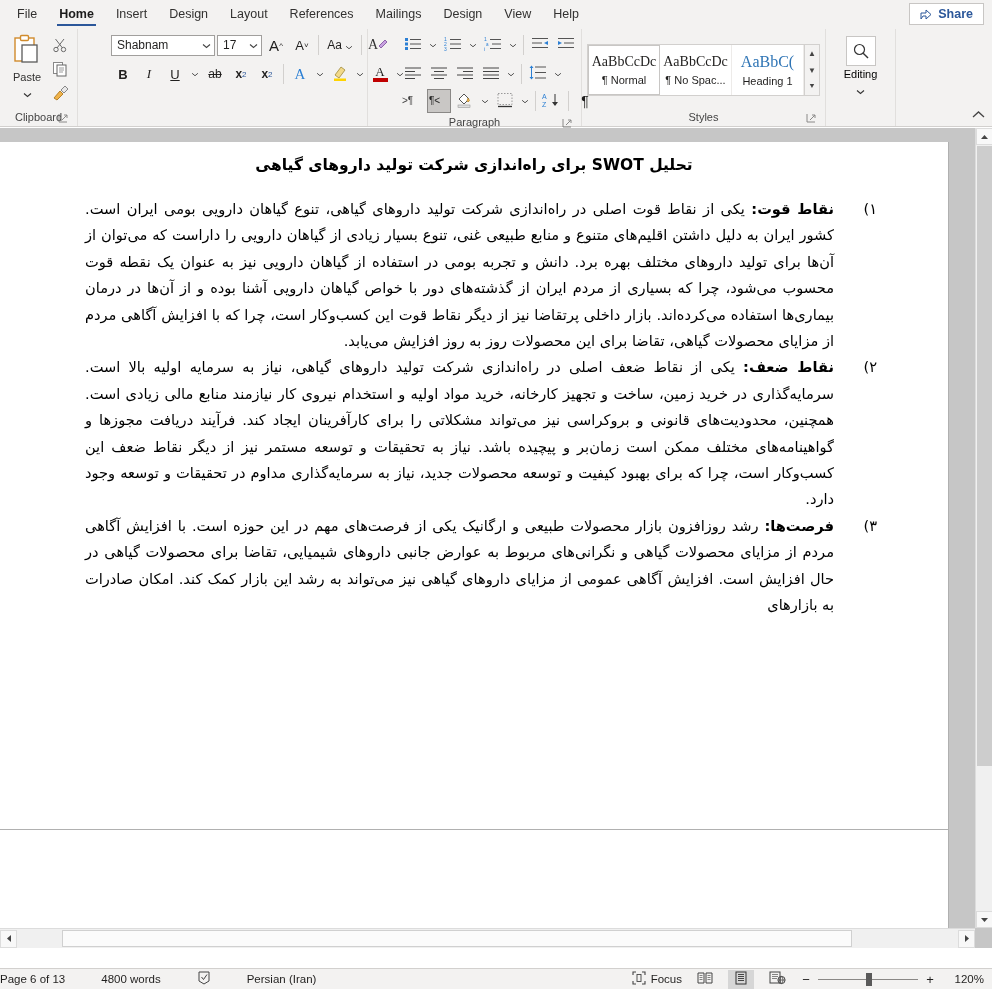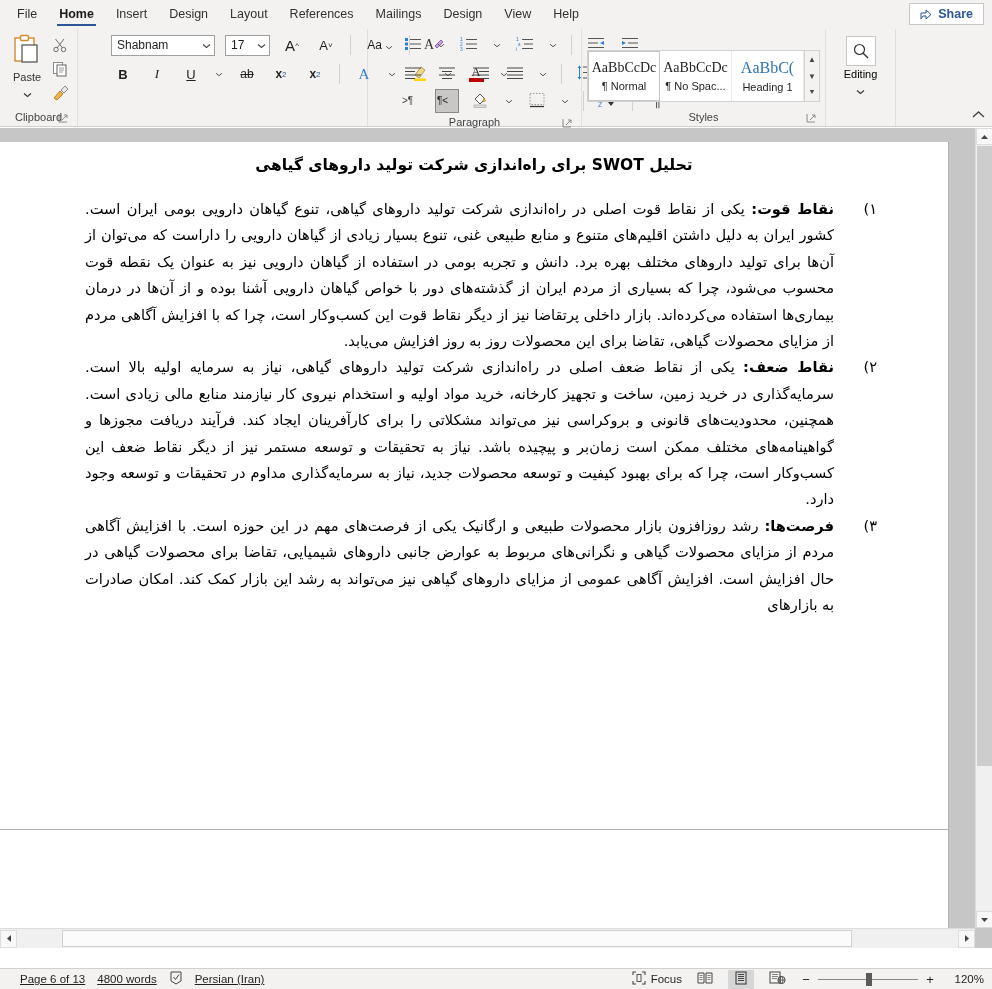--- a/index.html
+++ b/index.html
@@ -92,21 +92,21 @@
     width: 44px; display: flex; flex-direction: column;
     align-items: center; padding-top: 2px; cursor: pointer;
   }
   .paste-label { font-size: 11px; color: #323130; margin-top: 1px; }
   .chev { width: 9px; height: 6px; margin-top: 1px; }
   .clip-small { display: flex; flex-direction: column; gap: 2px; padding-top: 4px; }
   .clip-small .ic { width: 22px; height: 22px; display: flex; align-items: center; justify-content: center; cursor: pointer; }
 
   
   .grp-font { width: 290px; }
-  .row { display: flex; align-items: center; gap: 10px; height: 26px; padding-left: 28px; }
+  .row { display: flex; align-items: center; gap: 2px; height: 26px; padding-left: 28px; }
   .row.r2 { margin-top: 3px; }
   .combo {
     height: 21px; background: #fff; border: 1px solid #a19f9d;
     display: flex; align-items: center; justify-content: space-between;
     padding: 0 3px 0 5px; font-size: 12px; color: #201f1e; cursor: pointer;
   }
   .combo.fontname { width: 104px; }
   .combo.fontsize { width: 45px; }
   .btn {
     width: 24px; height: 24px;
@@ -119,21 +119,21 @@
   .sep { width: 1px; height: 20px; background: #d2d0ce; margin: 0 2px; }
   .mini-chev { width: 12px; height: 22px; display:flex; align-items:center; justify-content:center; cursor:pointer; }
 
   
   .grp-para { width: 214px; }
 
   
   .grp-styles { width: 244px; }
   .style-gallery {
     display: flex; border: 1px solid #d2d0ce; background: #fff;
-    height: 52px; margin-top: 18px;
+    height: 52px; margin-top: 12px;
   }
   .style-item {
     width: 72px; border-right: 1px solid #edebe9;
     display: flex; flex-direction: column; align-items: center;
     justify-content: center; cursor: pointer; overflow: hidden;
   }
   .style-item.selected { border: 1.5px solid #c8c6c4; }
   .style-preview { font-size: 14px; color: #201f1e; white-space: nowrap; font-family: "Liberation Serif", serif; }
   .style-preview.h1 { color: #2e74b5; font-size: 16px; }
   .style-name { font-size: 11px; color: #201f1e; margin-top: 4px; white-space: nowrap; }
@@ -238,21 +238,21 @@
   
   .statusbar {
     position: absolute;
     left: 0; right: 0; bottom: 0;
     height: 21px;
     background: #f3f2f1;
     border-top: 1px solid #d2d0ce;
     display: flex; align-items: center;
     font-size: 11.5px; color: #201f1e;
   }
-  .sb-left { display:flex; align-items:center; gap: 12px; padding-left: 20px; text-decoration: underline; }
+  .sb-left { display:flex; align-items:center; gap: 36px; padding-left: 0; }
   .sb-item { cursor: pointer; white-space: nowrap; display:flex; align-items:center; gap:5px; }
   .sb-right { margin-left: auto; display:flex; align-items:center; gap:10px; padding-right: 8px; }
   .view-btn {
     width: 26px; height: 19px; display:flex; align-items:center; justify-content:center;
     cursor: pointer;
   }
   .view-btn.active { background: #d6d6d6; }
   .zoom-slider { display: flex; align-items: center; gap: 6px; }
   .zs-track { width: 100px; height: 1px; background: #8a8886; position: relative; }
   .zs-thumb { position: absolute; left: 48px; top: -6px; width: 6px; height: 13px; background: #5a5a5a; cursor: grab; }

